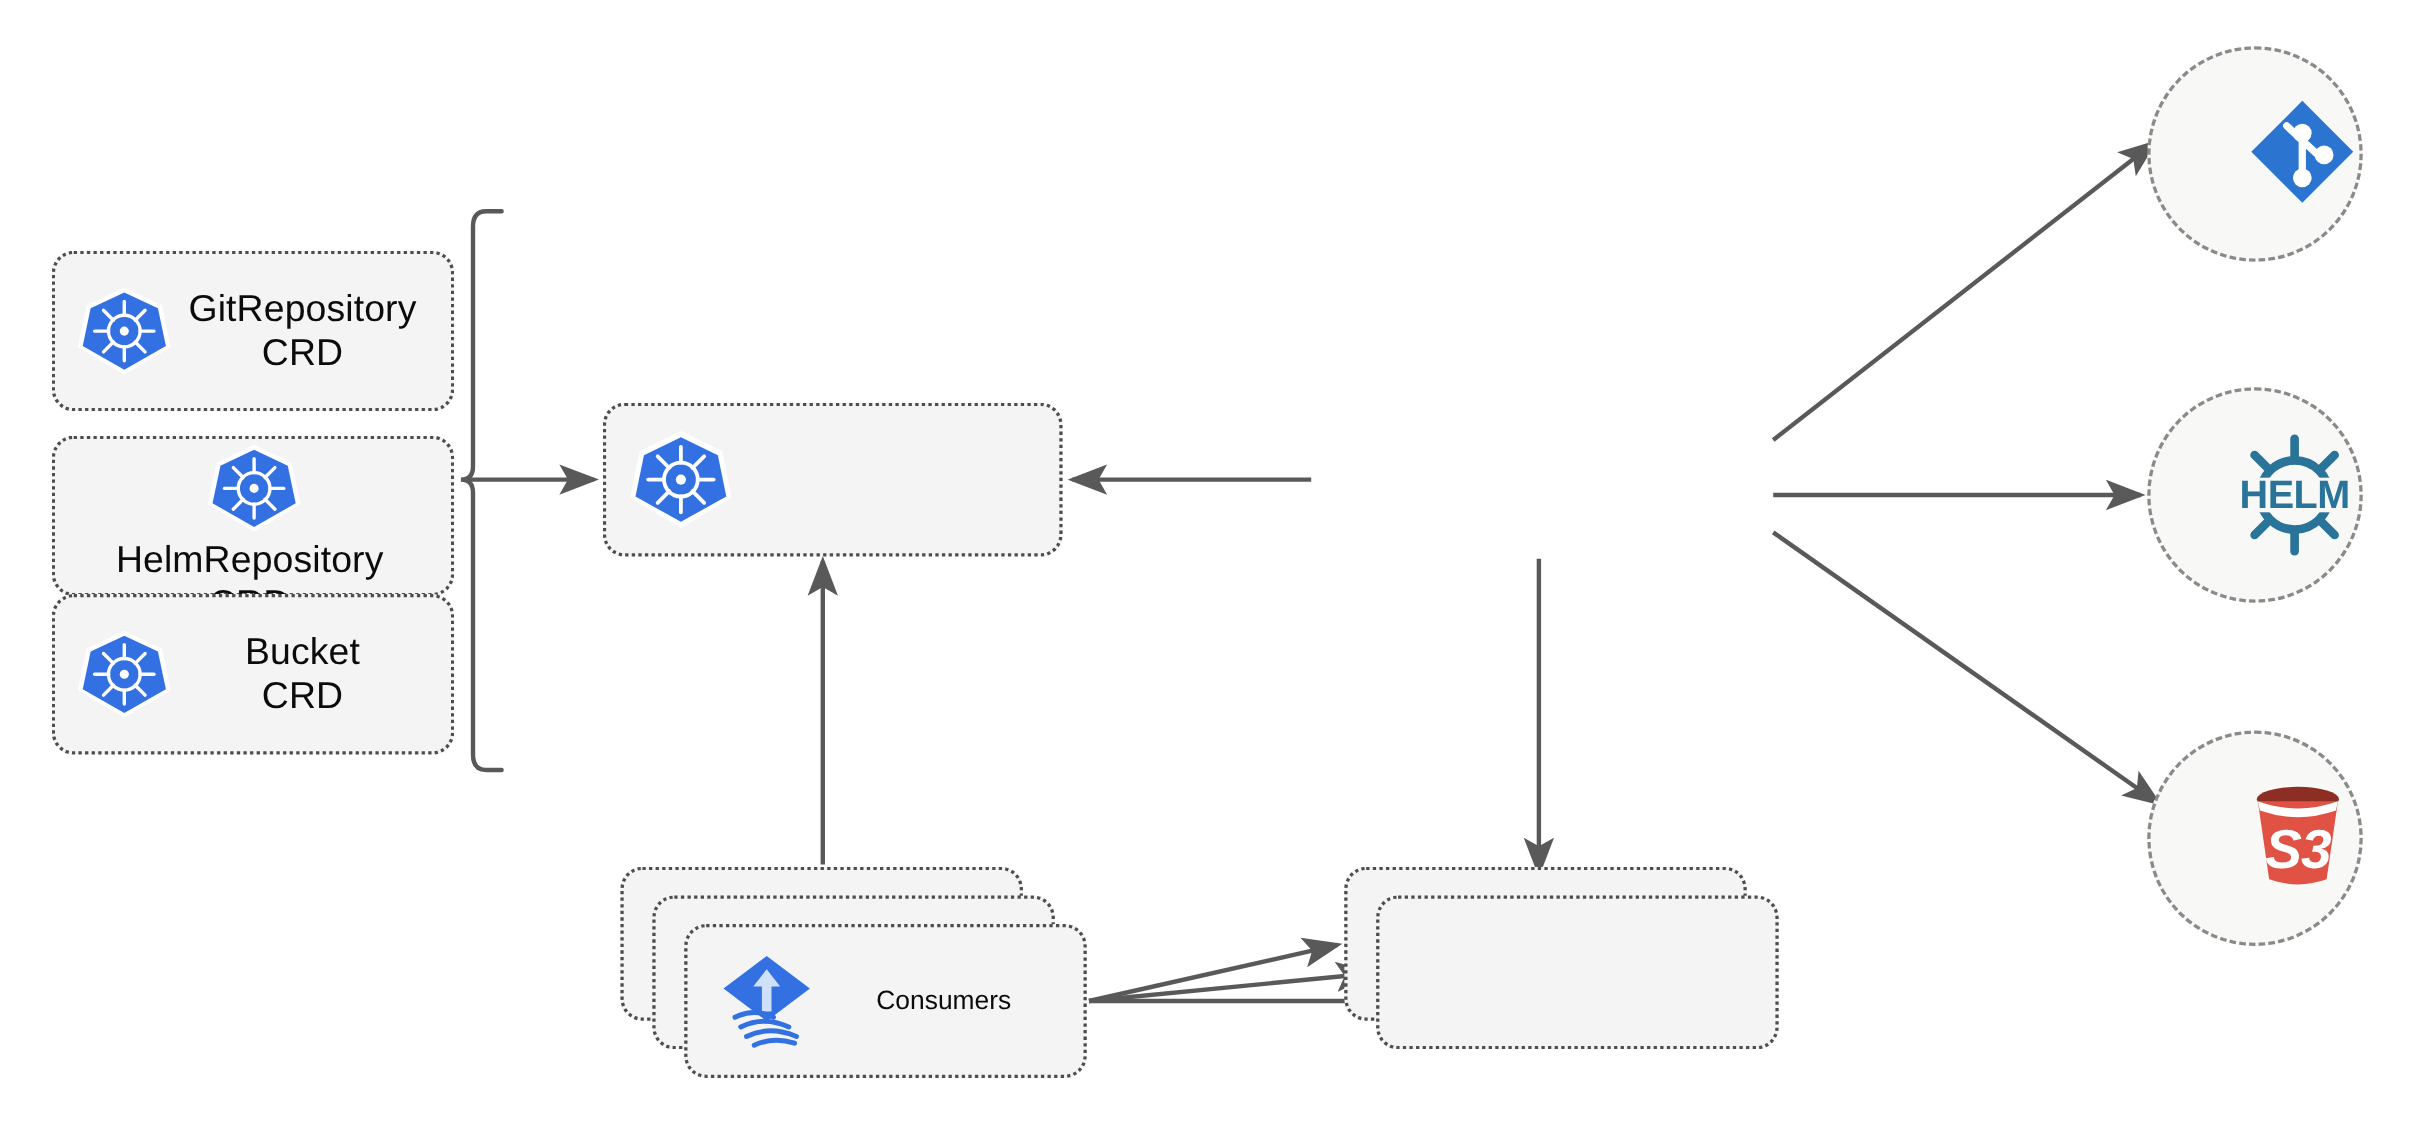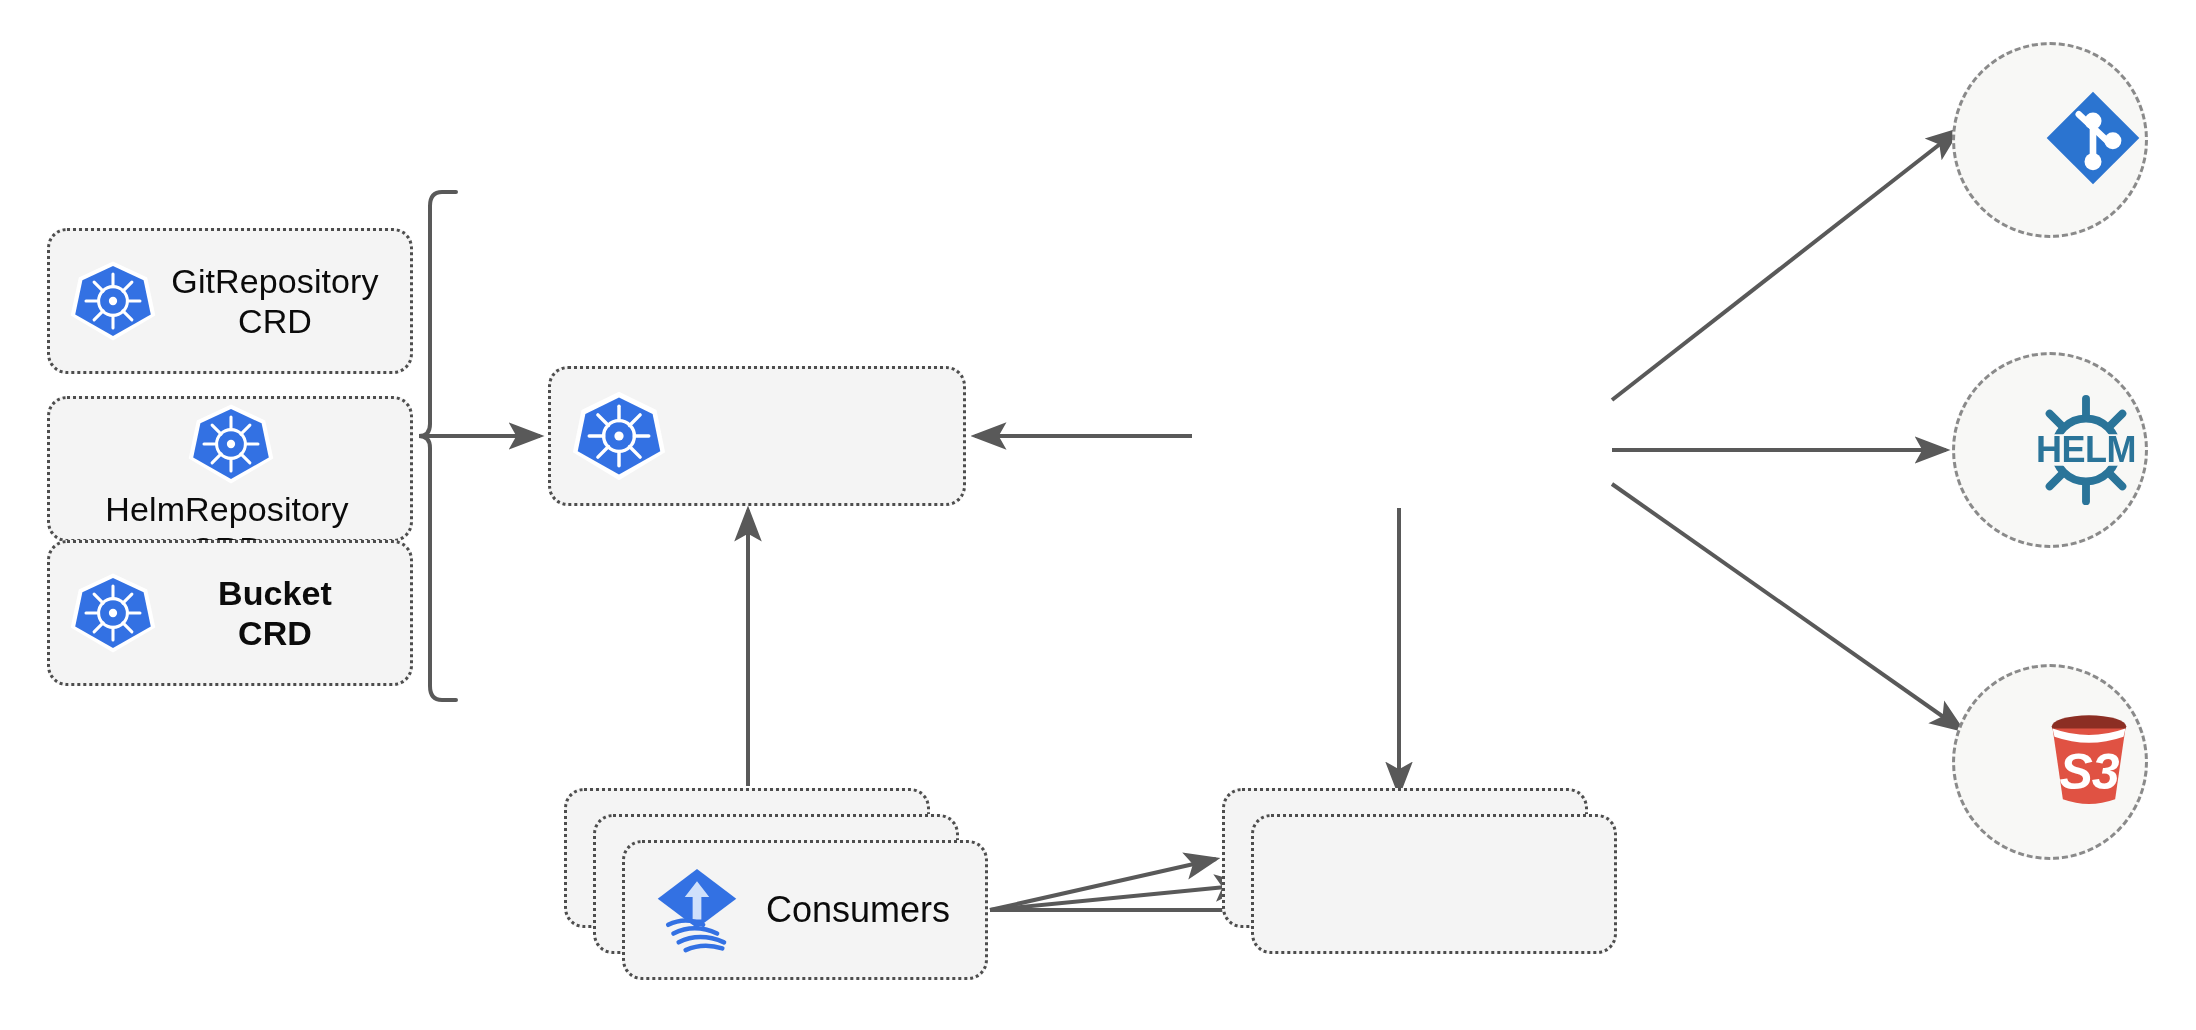--- a/index.html
+++ b/index.html
@@ -50,21 +50,21 @@
   
   .crd{
     left:47px;
     width:366px;
     height:146px;
     padding:0 10px 0 18px;
   }
   .crd .ico{width:90px;height:90px;margin-right:6px;}
   #crd-git{top:228px;}
   #crd-helm{top:396px;flex-direction:column;}
-  #crd-bucket{top:540px;font-weight:bold;}
+  #crd-bucket{top:540px;}
 
   
   #node-k8s{
     left:548px;top:366px;width:418px;height:140px;
     padding:0 8px 0 20px;
   }
   #node-k8s .ico{width:96px;height:96px;margin-right:4px;}
   #node-k8s .lbl{font-size:37px;}
 
   #node-source{
@@ -86,21 +86,21 @@
   }
   .stack .card.c1{left:0;top:0;}
   .stack .card.c2{left:29px;top:26px;}
   .stack .card.c3{
     left:58px;top:52px;
     display:flex;align-items:center;
     padding:0 10px 0 24px;
   }
   .stack .card.c3 .ico{flex:0 0 auto;width:96px;height:96px;margin-right:6px;
     display:flex;align-items:center;justify-content:center;}
-  .stack .card.c3 .lbl{flex:1 1 auto;text-align:center;color:#0b0b0b;font-size:36px;padding-right:10px;}
+  .stack .card.c3 .lbl{flex:1 1 auto;text-align:center;color:#0b0b0b;font-size:24px;padding-right:10px;}
   #node-consumers{left:564px;top:788px;width:430px;height:200px;}
   #node-artifacts{left:1222px;top:788px;width:430px;height:200px;}
 
   
   .circ{
     position:absolute;
     box-sizing:border-box;
     width:196px;height:196px;
     border-radius:50%;
     background:#f8f8f6;

